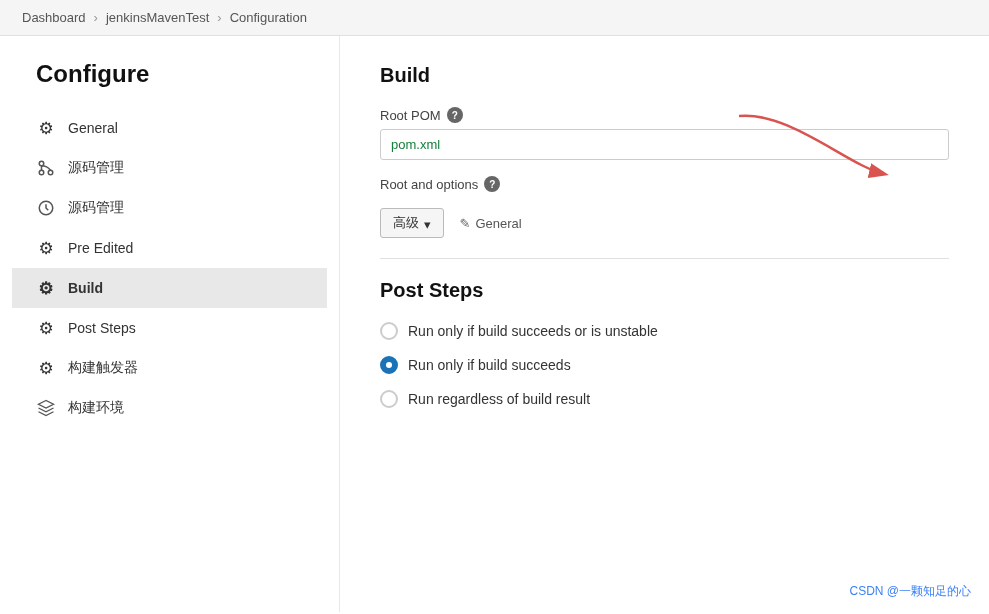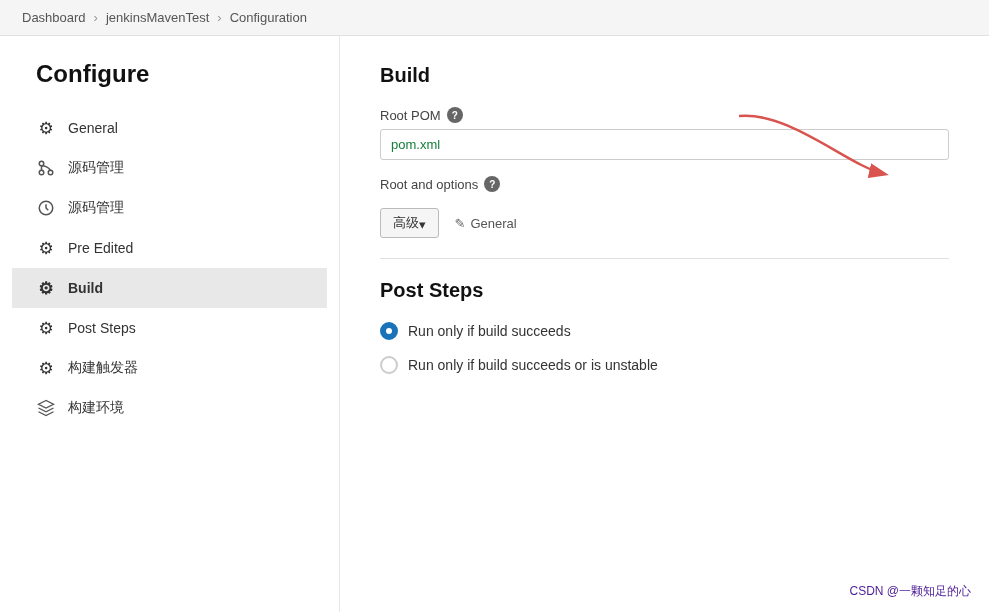--- a/index.html
+++ b/index.html
@@ -74,21 +74,21 @@
     }
 
     .field-group { margin-bottom: 16px; }
 
     .build-actions {
       display: flex; align-items: center; gap: 16px;
       margin-top: 14px;
     }
 
     .btn-advanced {
-      display: flex; align-items: flex-end; 
+      display: flex; align-items: flex-end; gap: 5px;
       padding: 5px 12px; border: 1px solid #bbb; border-radius: 3px;
       background: #f5f5f5; cursor: pointer; font-size: 13px; color: #333;
     }
 
     .edited-label {
       display: flex; align-items: center; gap: 5px;
       font-size: 13px; color: #555;
     }
 
     
@@ -121,21 +121,21 @@
     }
     .radio-btn.selected::after {
       content: ''; width: 6px; height: 6px;
       border-radius: 50%; background: #fff;
     }
     .radio-label { font-size: 14px; color: #333; }
 
     
     .watermark {
       position: fixed; bottom: 14px; right: 18px;
-      font-size: 12px; color: #4c1d95;
+      font-size: 12px; color: #3b82f6;
     }
   </style>
 </head>
 <body>
 
 <div class="breadcrumb">
   <a>Dashboard</a>
   <span class="breadcrumb-sep">›</span>
   <a>jenkinsMavenTest</a>
   <span class="breadcrumb-sep">›</span>
@@ -245,29 +245,33 @@
         </div>
       </div>
     </div>
 
     <hr class="divider">
 
     <div class="post-steps-section">
       <div class="section-title">Post Steps</div>
 
       <div class="radio-option">
+        <div class="radio-btn"></div>
+        <span class="radio-label">Run only if build succeeds or is unstable</span>
+      </div>
+
+      <div class="radio-option">
         <div class="radio-btn selected">
           <div></div>
         </div>
         <span class="radio-label">Run only if build succeeds</span>
       </div>
 
       <div class="radio-option">
         <div class="radio-btn"></div>
-        <span class="radio-label">Run only if build succeeds or is unstable</span>
-      </div>
-
+        <span class="radio-label">Run regardless of build result</span>
+      </div>
     </div>
 
   </div>
 </div>
 
 <div class="watermark">CSDN @一颗知足的心</div>
 
 </body></html>

